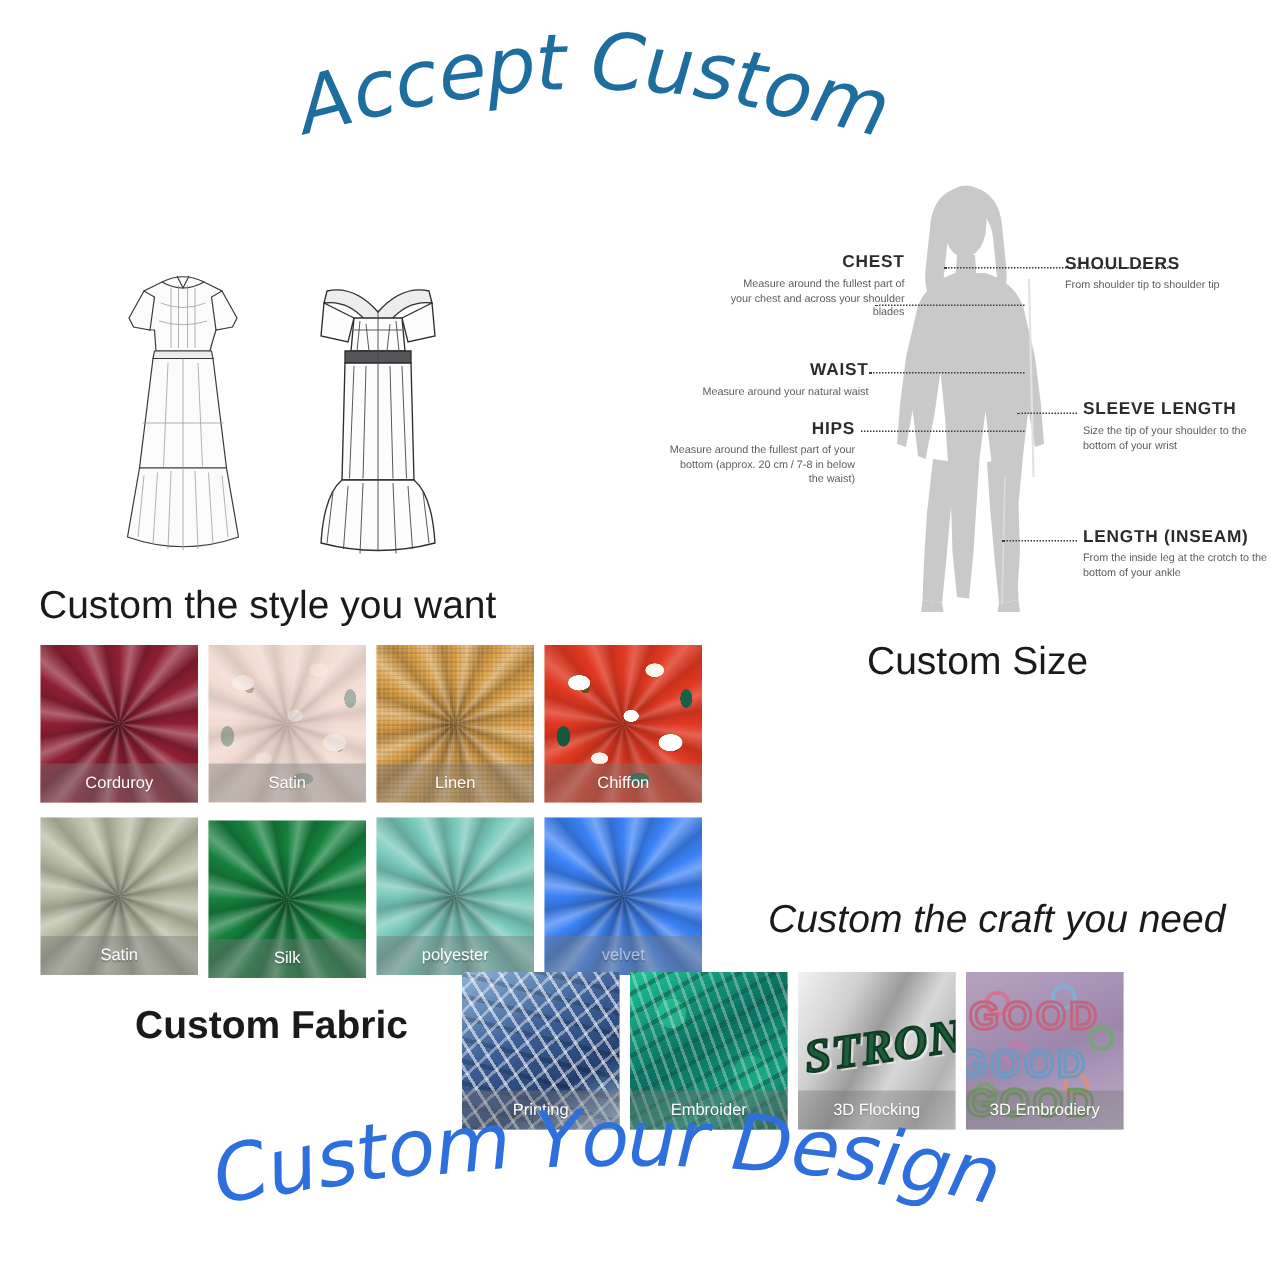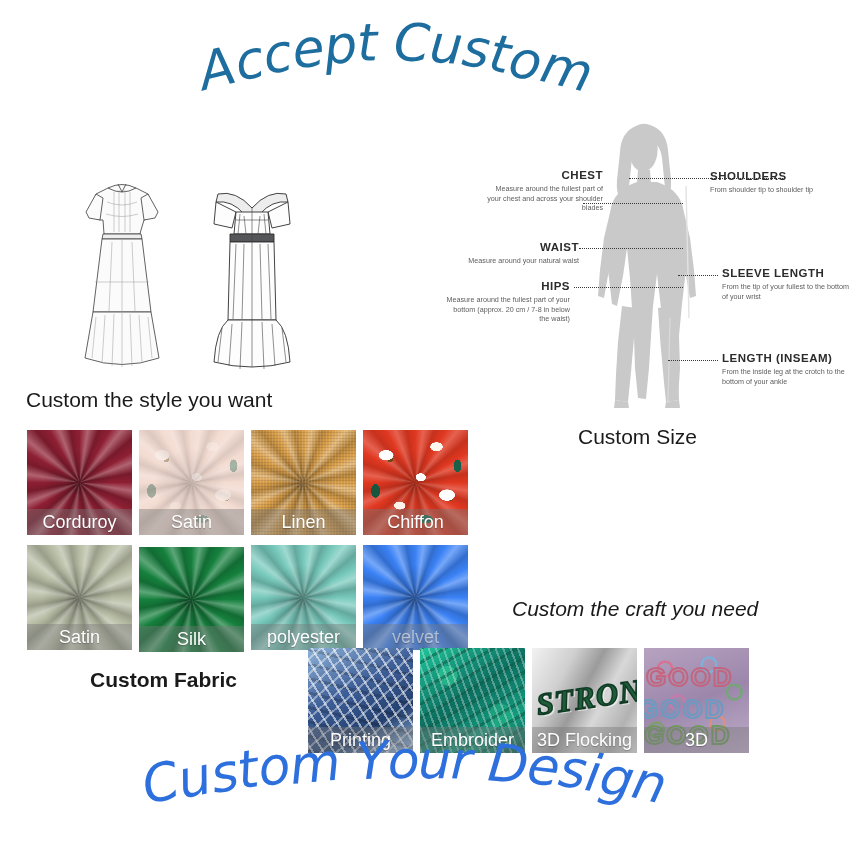--- a/index.html
+++ b/index.html
@@ -25,21 +25,21 @@
   }
   #title-top { left:205px; top:38px; }
   #title-top span { font-size:52px; color:#1D6D9E; }
   #title-bottom { left:148px; top:752px; }
   #title-bottom span { font-size:52px; color:#2D6FDC; }
 
   
   .heading {
     position:absolute;
     font-family:"Liberation Sans", sans-serif;
-    font-size:21px;
+    font-size:26px;
     color:#1a1a1a;
     font-weight:400;
     white-space:nowrap;
   }
   #h-style  { left:26px;  top:388px; }
   #h-size   { left:578px; top:425px; }
   #h-fabric { left:90px;  top:668px;font-weight:bold; }
   #h-craft  { left:512px; top:597px;font-style:italic; }
 
   
@@ -84,21 +84,21 @@
     background:#ddd;
   }
   .tile .art { position:absolute; inset:0; }
   .tile .cap {
     position:absolute;
     left:0; right:0; bottom:0;
     height:26px;
     background:rgba(120,120,120,0.42);
     color:#ffffff;
     font-family:"Liberation Sans", sans-serif;
-    font-size:18px;
+    font-size:11px;
     line-height:26px;
     text-align:center;
     text-shadow:0 1px 1px rgba(0,0,0,.25);
   }
   .tile.faded .cap { color:rgba(255,255,255,0.55); }
 
   
   .swirl {
     position:absolute; inset:0;
   }
@@ -323,21 +323,21 @@
       <span class="desc">Measure around the fullest part of your bottom (approx. 20 cm / 7-8 in below the waist)</span>
     </div>
 
     <div class="sz-label sz-right" style="left:264px; top:51px; width:126px;">
       <span class="ttl">SHOULDERS</span>
       <span class="desc">From shoulder tip to shoulder tip</span>
     </div>
 
     <div class="sz-label sz-right" style="left:276px; top:148px; width:128px;">
       <span class="ttl">SLEEVE LENGTH</span>
-      <span class="desc">From the tip of your fullest to the bottom of your wrist</span>
+      <span class="desc">Size the tip of your shoulder to the bottom of your wrist</span>
     </div>
 
     <div class="sz-label sz-right" style="left:276px; top:233px; width:128px;">
       <span class="ttl">LENGTH (INSEAM)</span>
       <span class="desc">From the inside leg at the crotch to the bottom of your ankle</span>
     </div>
   </div>
 
   <div class="tile" style="left:27px; top:430px; background:#8E1F33">
     <div class="art swirl"></div>

